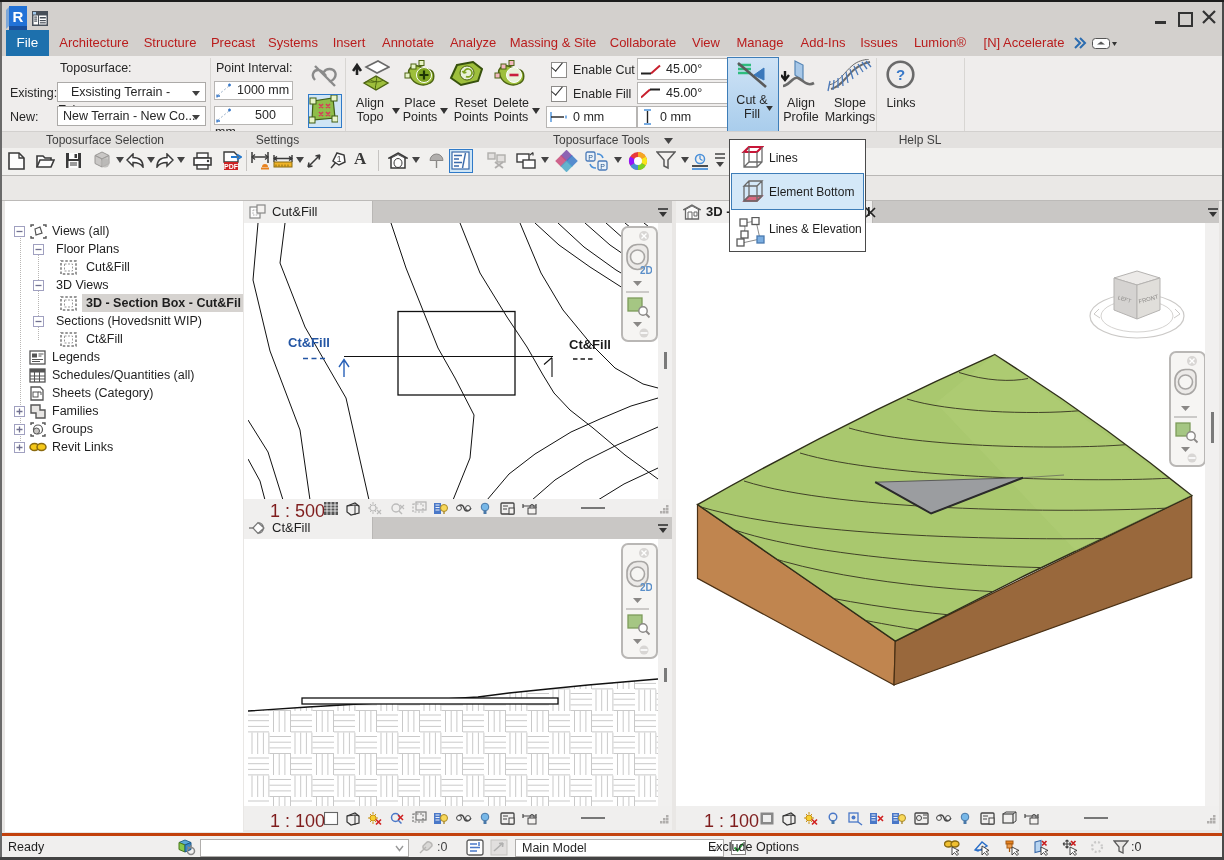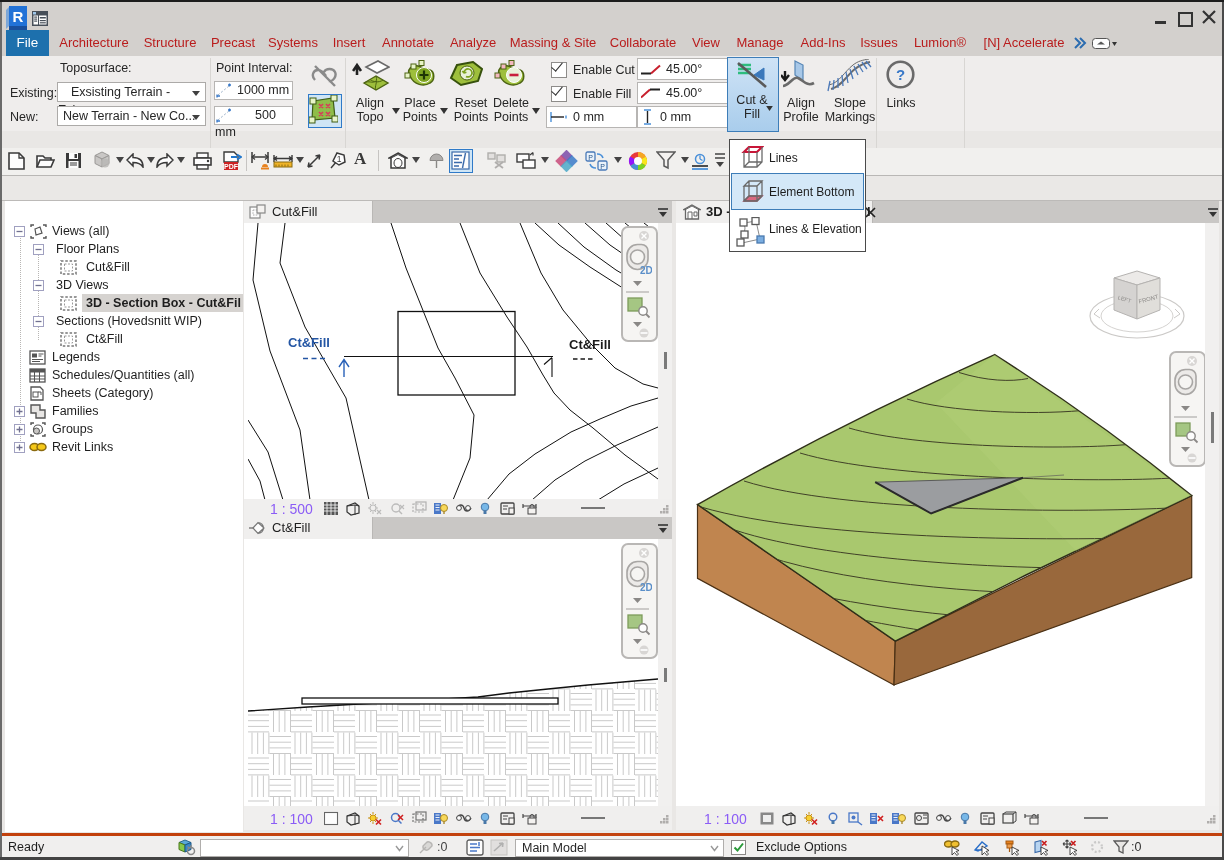--- a/index.html
+++ b/index.html
@@ -27,21 +27,21 @@
 #qat{left:0;top:148px;width:1224px;height:27px;background:#f1f0ee;border-bottom:1px solid #b9b7b5;}
 #gapband{left:0;top:176px;width:1224px;height:25px;background:#eae8e6;}
 
 #pb{left:5px;top:201px;width:238px;height:631px;background:#fff;}
 #pbhead{position:absolute;left:0;top:0;width:238px;height:23px;background:#f0efee;font-size:13px;color:#1e1e1e;line-height:23px;}
 .ti{position:absolute;font-size:12.5px;color:#1e1e1e;height:18px;line-height:18px;}
 
 .vtabbar{position:absolute;height:22px;background:#c9c7c5;}
 .vtab{position:absolute;left:0;top:0;height:22px;background:#f0efee;font-size:13px;color:#1e1e1e;line-height:22px;}
 .canvas{position:absolute;background:#fff;}
-.ctrlbar{position:absolute;background:#f0efee;font-size:14px;color:#8b5cf6;}
+.ctrlbar{position:absolute;background:#f0efee;font-size:18px;color:#7f1d1d;}
 .scrolltrack{position:absolute;background:#f1f0ef;}
 .thumb{position:absolute;background:#7a7a7a;}
 
 #statusbar{left:0;top:833px;width:1224px;height:23px;background:#f0efee;border-top:3px solid #c2410c;font-size:12.5px;color:#1e1e1e;}
 #bottomframe{left:0;top:857px;width:1224px;height:3px;background:#434343;}
 .navbar{position:absolute;width:33px;background:#f6f5f3;border:2px solid #b9b7b5;border-radius:7px;}
 </style>
 </head>
 <body>
 <div id="app">
@@ -240,20 +240,29 @@
           <path d="M39 2 L44 8"></path>
       </g>
     </svg>
     <div class="btnlbl" style="left:822px;top:40px;width:56px;">Slope<br>Markings</div>
 
     <svg class="abs" style="left:886px;top:4px" width="29" height="29" viewBox="0 0 29 29">
       <circle cx="14.5" cy="14.5" r="12.8" fill="none" stroke="#6a6a6a" stroke-width="2.6"></circle>
       <text x="14.5" y="20" font-size="15" font-weight="bold" fill="#3878c8" text-anchor="middle" font-family="Liberation Sans">?</text>
     </svg>
     <div class="btnlbl" style="left:878px;top:40px;width:46px;">Links</div>
+  </div>
+  <div class="abs" id="panellabels">
+    <div class="plabel" style="left:0px;width:210px;text-align:center">Toposurface Selection</div>
+    <div class="plabel" style="left:210px;width:135px;text-align:center">Settings</div>
+    <div class="plabel" style="left:553px;">Toposurface Tools</div>
+    <svg class="abs" style="left:664px;top:6px" width="9" height="6" viewBox="0 0 9 6">
+        <path d="M0 0 L9 0 L4.5 6 z" fill="#444"></path>
+      </svg>
+    <div class="plabel" style="left:876px;width:88px;text-align:center">Help SL</div>
   </div>
   <div class="abs" id="qat">
     <svg class="abs" style="left:8px;top:4px" width="17" height="18" viewBox="0 0 17 18">
         <path d="M1 1 L11 1 L16 6 L16 17 L1 17 z" fill="#fdfdfd" stroke="#3a3a3a" stroke-width="1.6"></path>
         <path d="M11 1 L11 6 L16 6" fill="none" stroke="#3a3a3a" stroke-width="1.3"></path>
       </svg>
     <svg class="abs" style="left:36px;top:6px" width="19" height="14" viewBox="0 0 19 14">
         <path d="M1 13 L1 2 L7 2 L9 4 L15 4 L15 6" fill="#fdfdfd" stroke="#3a3a3a" stroke-width="1.6"></path>
         <path d="M1 13 L4 6 L18 6 L15 13 z" fill="#fdfdfd" stroke="#3a3a3a" stroke-width="1.6"></path>
       </svg>
@@ -951,21 +960,21 @@
         <path d="M4 12 L13 4 M13 4 l-4 0.5 M13 4 l-0.5 4" stroke="#888" stroke-width="1.6" fill="none"></path>
       </svg>
     <div class="combo" style="left:515px;top:3px;width:207px;height:16px;border-color:#b0aeac"><span style="padding-left:6px;font-size:12.5px;line-height:16px">Main Model</span><svg class="abs" style="right:4px;top:5px" width="9" height="7" viewBox="0 0 9 7">
           <path d="M1 1 L4.5 5.5 L8 1" fill="none" stroke="#999" stroke-width="1.4"></path>
         </svg></div>
     <div class="abs" style="left:731px;top:4px;width:13px;height:13px;background:#fff;border:1px solid #8a8886">
       <svg width="13" height="13" viewBox="0 0 13 13">
           <path d="M2.5 6.5 L5.5 9.5 L11 2.5" fill="none" stroke="#2a9a3a" stroke-width="2"></path>
         </svg>
     </div>
-    <span class="tx" style="left:756px;top:4px">Exclude Options</span>
+    <span class="tx" style="left:708px;top:4px">Exclude Options</span>
     <svg class="abs" style="left:944px;top:3px" width="170" height="18" viewBox="0 0 170 18">
       <g transform="translate(0,0)">
           <ellipse cx="4.5" cy="5" rx="4" ry="3" fill="#f0c030" stroke="#8a6a10" stroke-width="1.3"></ellipse>
           <ellipse cx="11" cy="5" rx="4" ry="3" fill="#f0c030" stroke="#8a6a10" stroke-width="1.3"></ellipse>
           <path d="M8 8 L8 16 L10.5 13.5 L13 16.5 L14.5 15 L12 12.5 L15 11.5 z" fill="#fff" stroke="#333" stroke-width="0.9"></path>
         </g>
       <g transform="translate(30,0)">
           <path d="M1 11 L8 3 L13 7 L4 12 z M1 11 l12 0" fill="none" stroke="#2a6fc8" stroke-width="1.4"></path>
           <path d="M8 7 L8 16 L10.5 13.5 L13 16.5 L14.5 15 L12 12.5 L15 11.5 z" fill="#fff" stroke="#333" stroke-width="0.9"></path>
         </g>

